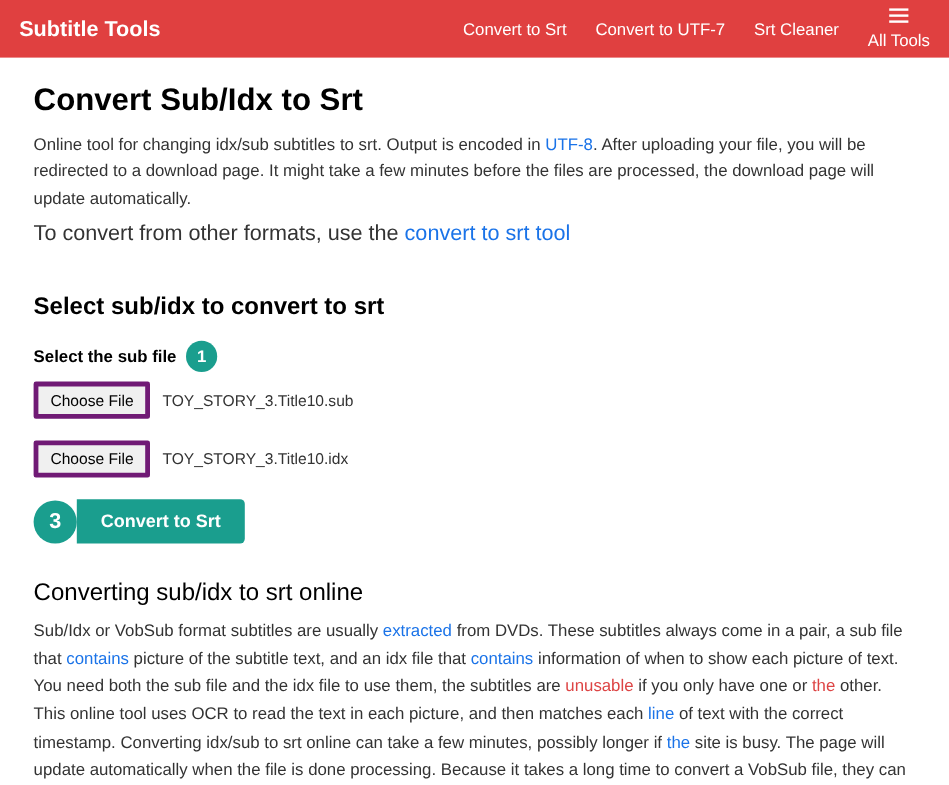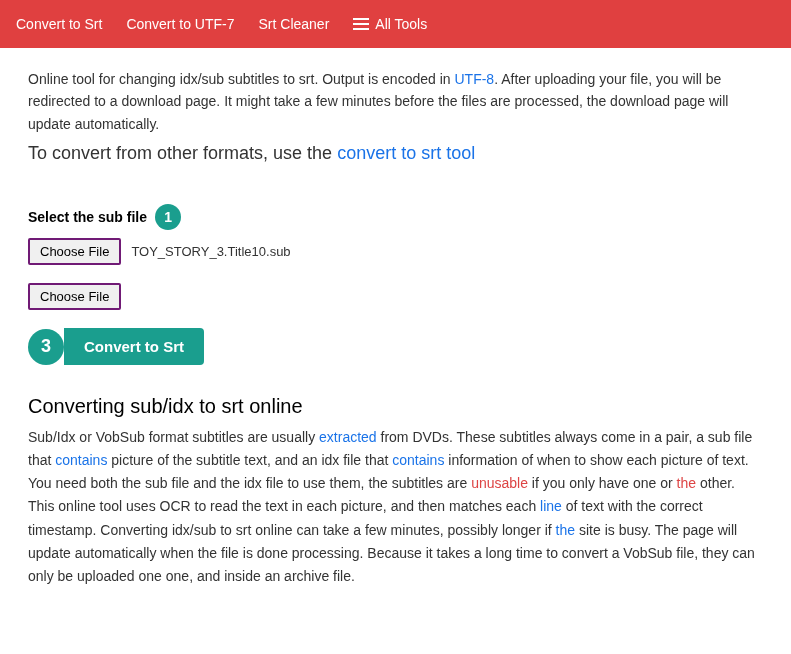--- a/index.html
+++ b/index.html
@@ -36,20 +36,21 @@
       font-size: 14px;
       cursor: pointer;
     }
     .nav-all-tools {
       display: flex;
       align-items: center;
       gap: 6px;
       color: #fff;
       font-size: 14px;
       cursor: pointer;
+      flex-direction: column;
     }
     .hamburger-icon {
       display: flex;
       flex-direction: column;
       gap: 3px;
     }
     .hamburger-icon span {
       display: block;
       width: 16px;
       height: 2px;
@@ -117,21 +118,21 @@
 
     .file-input-row {
       display: flex;
       align-items: center;
       gap: 10px;
       margin-bottom: 18px;
     }
 
     .choose-file-btn {
       padding: 4px 10px;
-      border: 2px solid #701a75;
+      border: 4px solid #701a75;
       background: #f0f0f0;
       font-size: 13px;
       cursor: pointer;
       border-radius: 2px;
     }
 
     .file-name {
       font-size: 13px;
       color: #333;
     }
@@ -184,57 +185,61 @@
       line-height: 1.65;
       color: #333;
     }
 
     .highlight-red { color: #d44; }
   </style>
 </head>
 <body>
 
 <nav>
+  <span class="nav-brand">Subtitle Tools</span>
   <div class="nav-links">
     <a class="nav-link">Convert to Srt</a>
     <a class="nav-link">Convert to UTF-7</a>
     <a class="nav-link">Srt Cleaner</a>
     <div class="nav-all-tools">
       <div class="hamburger-icon">
         <span></span>
           <span></span>
           <span></span>
       </div>
       <span>All Tools</span>
     </div>
   </div>
 </nav>
 
 <main>
+  <h1>Convert Sub/Idx to Srt</h1>
 
   <p class="intro-text">
     <span>Online tool for changing idx/sub subtitles to srt. Output is encoded in </span><a class="link-blue">UTF-8</a><span>. After uploading your file, you will be redirected to a download page. It might take a few minutes before the files are processed, the download page will update automatically.</span>
   </p>
 
   <p class="convert-other">
     <span>To convert from other formats, use the </span><a class="link-blue">convert to srt tool</a>
   </p>
 
+  <h2>Select sub/idx to convert to srt</h2>
 
   <div class="section-label">
     <span>Select the sub file</span>
     <span class="step-badge">1</span>
   </div>
   <div class="file-input-row">
     <button class="choose-file-btn">Choose File</button>
     <span class="file-name">TOY_STORY_3.Title10.sub</span>
   </div>
 
   <div class="file-input-row">
     <button class="choose-file-btn">Choose File</button>
+    <span class="file-name">TOY_STORY_3.Title10.idx</span>
   </div>
 
   <div class="convert-btn-row">
     <span class="step-badge-large">3</span>
     <button class="convert-btn">Convert to Srt</button>
   </div>
 
   <div class="article-section">
     <h3>Converting sub/idx to srt online</h3>
     <p class="article-text">

